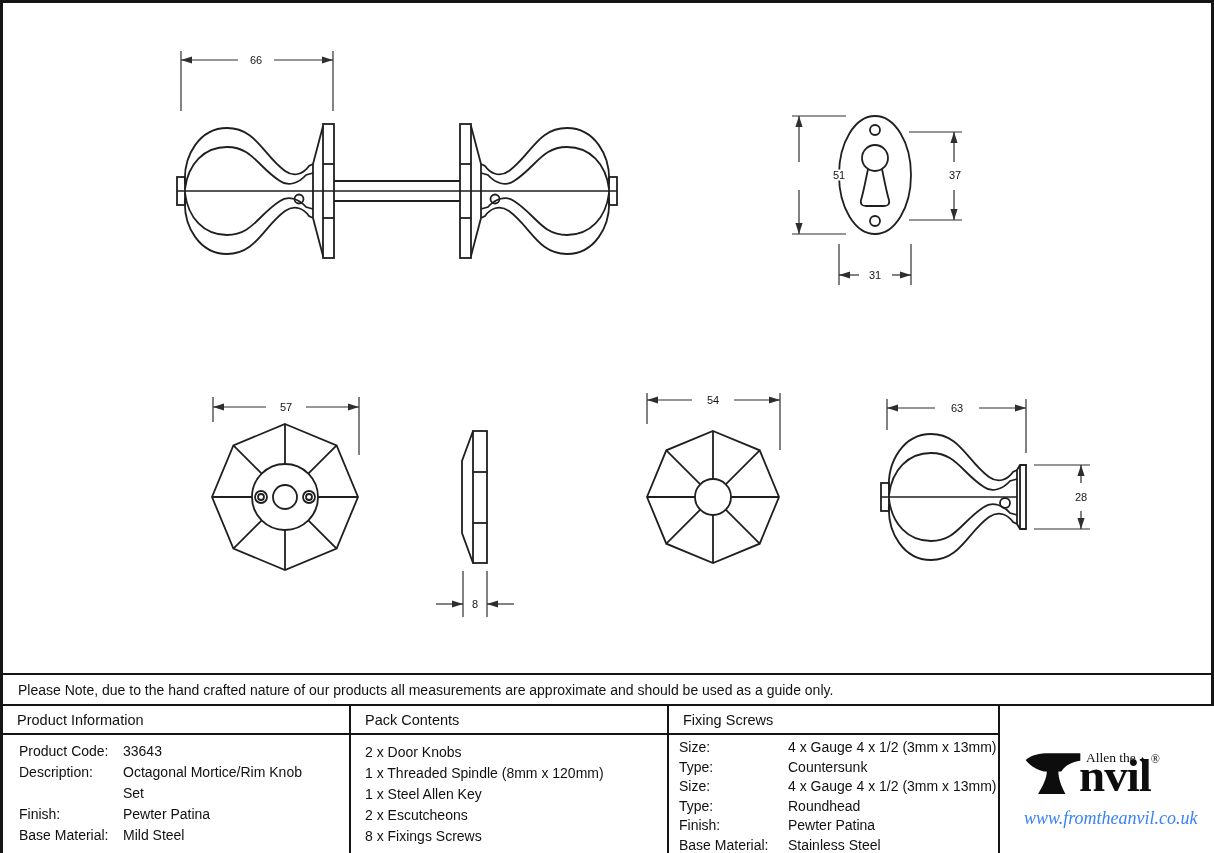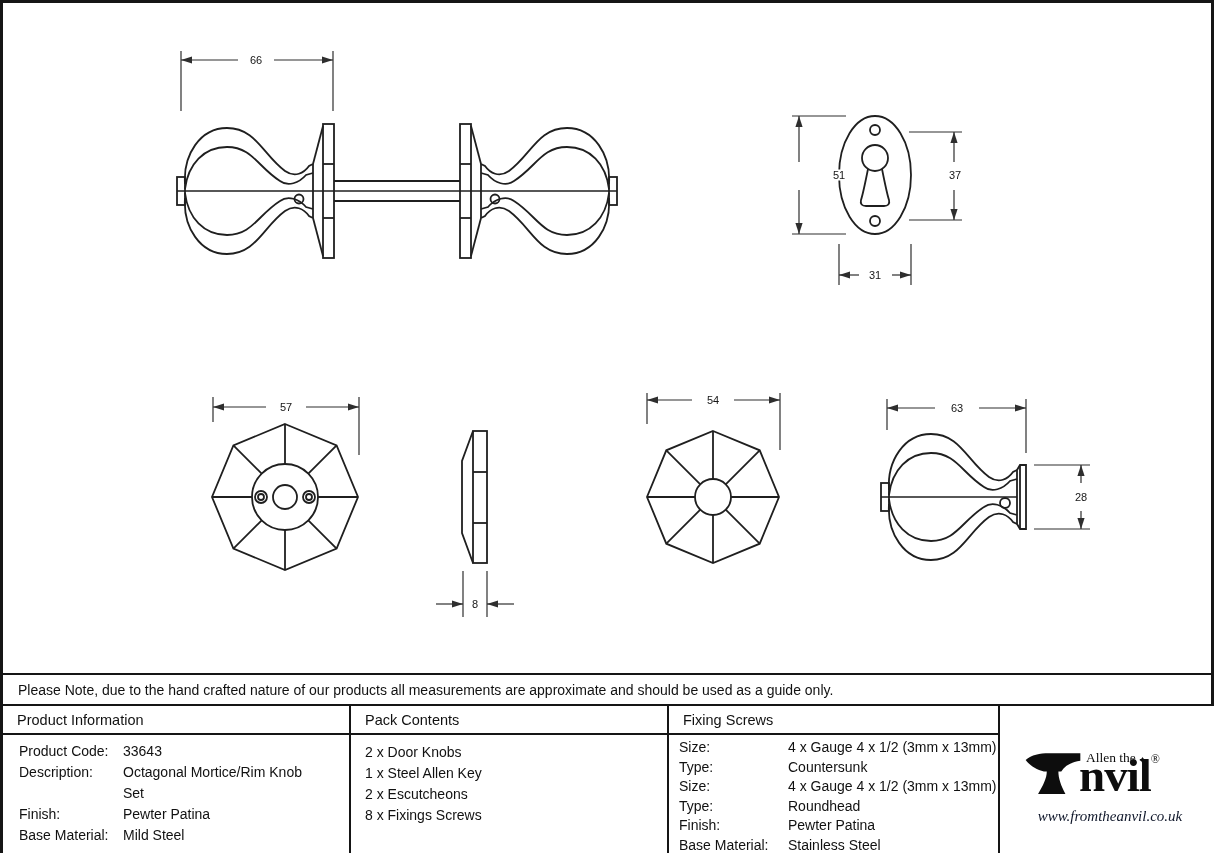--- a/index.html
+++ b/index.html
@@ -25,21 +25,21 @@
   .pc-wrap{padding:7px 0 0 14px;line-height:21px;}
   .fs-wrap{padding:3px 0 0 10px;}
   .fs-row{display:flex;line-height:19.6px;}
   .fs-lbl{width:109px;flex:none;}
   .logo-box{position:absolute;left:24px;top:38px;width:172px;height:86px;}
   .anvil-icon{position:absolute;left:0;top:7px;width:58px;height:46px;}
   .fromthe{position:absolute;left:62px;top:6px;font-family:"Liberation Serif",serif;font-size:13.5px;color:#0d0d0d;white-space:nowrap;}
   .fromthe .dia{font-size:10px;vertical-align:-1px;padding-left:4px;}
   .nvil{position:absolute;left:55px;top:8px;font-family:"Liberation Serif",serif;font-size:47px;font-weight:bold;line-height:1;color:#0d0d0d;letter-spacing:-1px;}
   .nvil sup{font-size:12px;font-weight:normal;vertical-align:28px;letter-spacing:0;}
-  .site{position:absolute;left:0;top:64px;width:172px;text-align:center;font-family:"Liberation Serif",serif;font-style:italic;font-size:15px;color:#0f172a;}
+  .site{position:absolute;left:0;top:64px;width:172px;text-align:left;font-family:"Liberation Serif",serif;font-style:italic;font-size:18px;color:#3b82f6;}
 </style>
 </head>
 <body>
 
 <div class="sheet">
 
   <div class="drawing-area">
     <svg width="1214" height="670" viewBox="0 0 1214 670">
 
       <g stroke="#1f1f1f" stroke-width="1.8" fill="none">
@@ -236,20 +236,21 @@
       <div class="pi-row">
         <span class="pi-lbl">Base Material:</span>
         <span class="pi-val">Mild Steel</span>
       </div>
     </div>
   </div>
 
   <div class="cell bcell c2">
     <div class="pc-wrap">
       <div>2 x Door Knobs</div>
+      <div>1 x Threaded Spindle (8mm x 120mm)</div>
       <div>1 x Steel Allen Key</div>
       <div>2 x Escutcheons</div>
       <div>8 x Fixings Screws</div>
     </div>
   </div>
 
   <div class="cell bcell c3">
     <div class="fs-wrap">
       <div class="fs-row">
         <span class="fs-lbl">Size:</span>

